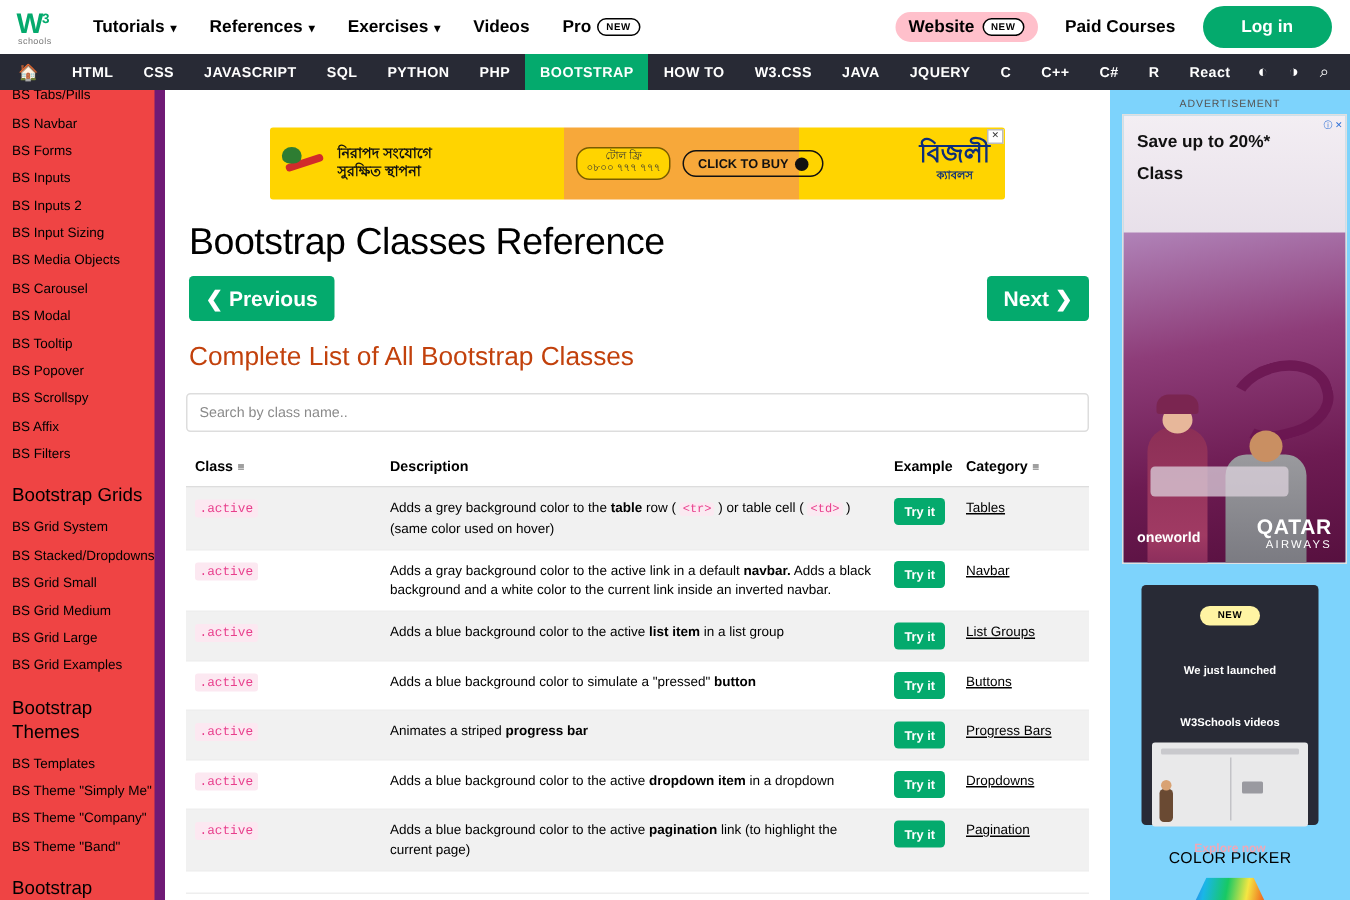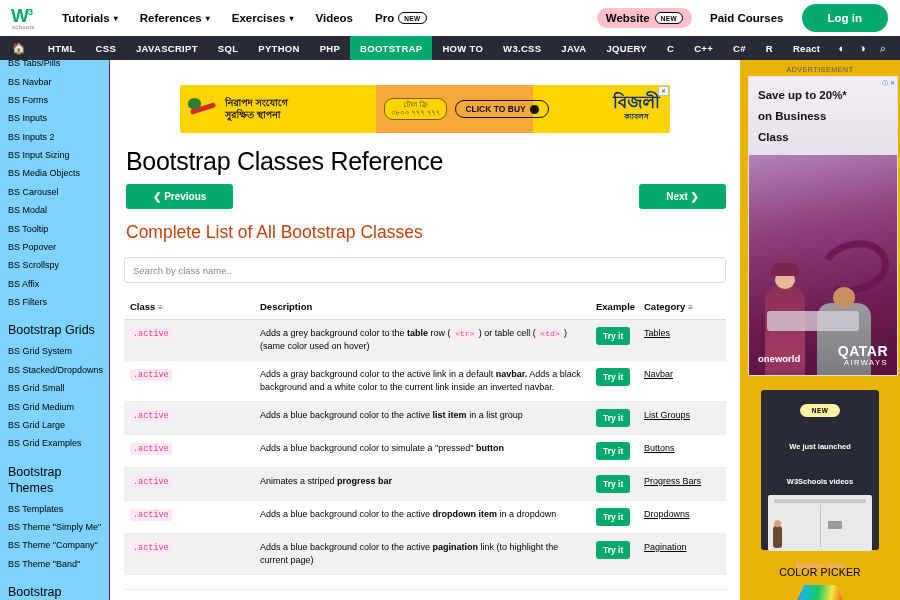--- a/index.html
+++ b/index.html
@@ -60,22 +60,22 @@
   .darknav a.active { background: #04AA6D; color: #fff; }
   .darknav .spacer { flex: 1 1 auto; }
   .darknav .icons { display: flex; align-items: center; gap: 14px; padding-right: 14px; }
   .darknav .icons .ic { color: #fff; font-size: 11px; cursor: pointer; line-height: 1; }
 
   
   .body-row { display: flex; height: 540px; }
 
   
   .sidebar {
-    width: 110px; flex: 0 0 110px; background: #7dd3fc; overflow: hidden;
-    padding: 0 0 0 0; position: relative; border-right: 1px solid #701a75;
+    width: 110px; flex: 0 0 110px; background: #ef4444; overflow: hidden;
+    padding: 0 0 0 0; position: relative; border-right: 7px solid #701a75;
   }
   .sb-inner { padding-top: 0px; margin-top: -6px; }
   .sb-link {
     display: block; font-size: 9px; color: #000; text-decoration: none;
     padding: 3.2px 0 3.2px 8px; line-height: 12px; white-space: nowrap;
   }
   .sb-head {
     font-size: 12.5px; color: #000; padding: 11px 0 4px 8px; font-weight: normal;
     line-height: 16px;
   }
@@ -114,22 +114,22 @@
   .ad-bz2 { font-size: 7.5px; font-weight: bold; color:#0b2d7a; }
   .ad-close {
     position:absolute; right:1px; top:1px; font-size:6px; color:#333; background:#fff;
     padding:0 2px; line-height:8px; border:1px solid #bbb;
   }
 
   h1.page-title { font-size: 25px; font-weight: normal; margin: 14px 0 8px 2px; color: #000; letter-spacing: -0.3px; }
 
   .navbtns { display: flex; align-items: center; margin: 4px 0 0 2px; }
   .navbtn {
-    background: #04AA6D; color: #fff; border: none; font-size: 10px; font-weight: bold;
-    padding: 7px 27px; border-radius: 3px; cursor: pointer; font-family: "Liberation Sans", sans-serif;
+    background: #04AA6D; color: #fff; border: none; font-size: 14px; font-weight: bold;
+    padding: 7px 11px; border-radius: 3px; cursor: pointer; font-family: "Liberation Sans", sans-serif;
   }
   .navbtns .spacer2 { flex: 1 1 auto; }
 
   h2.section-title { font-size: 17.5px; font-weight: normal; margin: 13px 0 0 2px; color: #c2410c; }
   p.section-desc { font-size: 9.5px; color: #000; margin: 11px 0 0 2px; }
 
   .search-input {
     width: 100%; height: 26px; margin-top: 14px; border: 1px solid #ddd; border-radius: 3px;
     padding: 0 8px; font-size: 9.5px; color: #555; font-family: "Liberation Sans", sans-serif;
     outline: none; background: #fff;
@@ -161,21 +161,21 @@
   }
   .tryit {
     background: #04AA6D; color: #fff; border: none; border-radius: 3px; font-size: 8.5px;
     font-weight: bold; padding: 4px 7px; cursor: pointer; font-family: "Liberation Sans", sans-serif;
     white-space: nowrap;
   }
   .cat-link { font-size: 9px; color: #000; text-decoration: underline; }
   .sort-ic { font-size: 8px; color: #444; margin-left: 3px; }
 
   
-  .rightbar { width: 160px; flex: 0 0 160px; background: #eab308; padding: 6px 8px 0 8px; overflow: hidden; }
+  .rightbar { width: 160px; flex: 0 0 160px; background: #7dd3fc; padding: 6px 8px 0 8px; overflow: hidden; }
   .adv-label { font-size: 7px; color: #555; text-align: center; letter-spacing: .6px; margin-bottom: 3px; }
   .qatar-ad {
     width: 150px; height: 300px; position: relative; overflow: hidden;
     background: linear-gradient(180deg, #f3eef3 0%, #e7dfe9 28%, #7b1e56 55%, #5c1242 100%);
     border: 1px solid #e0e0e0;
   }
   .qa-txt { padding: 8px 9px 0 9px; position: relative; z-index: 3; }
   .qa-line { font-size: 11.5px; font-weight: bold; color: #111; line-height: 21px; }
   .qa-photo {
     position: absolute; left: 0; right: 0; top: 78px; bottom: 0;
@@ -464,21 +464,20 @@
       <div class="qatar-ad">
         <div class="qa-adchoice">ⓘ ✕</div>
         <div class="qa-photo">
           <div class="qa-swoosh"></div>
           <div class="qa-person"></div>
           <div class="qa-person2"></div>
           <div class="qa-tray"></div>
         </div>
         <div class="qa-txt">
           <div class="qa-line">Save up to 20%*</div>
-          <div class="qa-line">on Business</div>
           <div class="qa-line">Class</div>
         </div>
         <div class="qa-oneworld">oneworld</div>
         <div class="qa-qatar">
           <div class="q1">QATAR</div>
           <div class="q2">AIRWAYS</div>
         </div>
       </div>
 
       <div class="video-ad">

